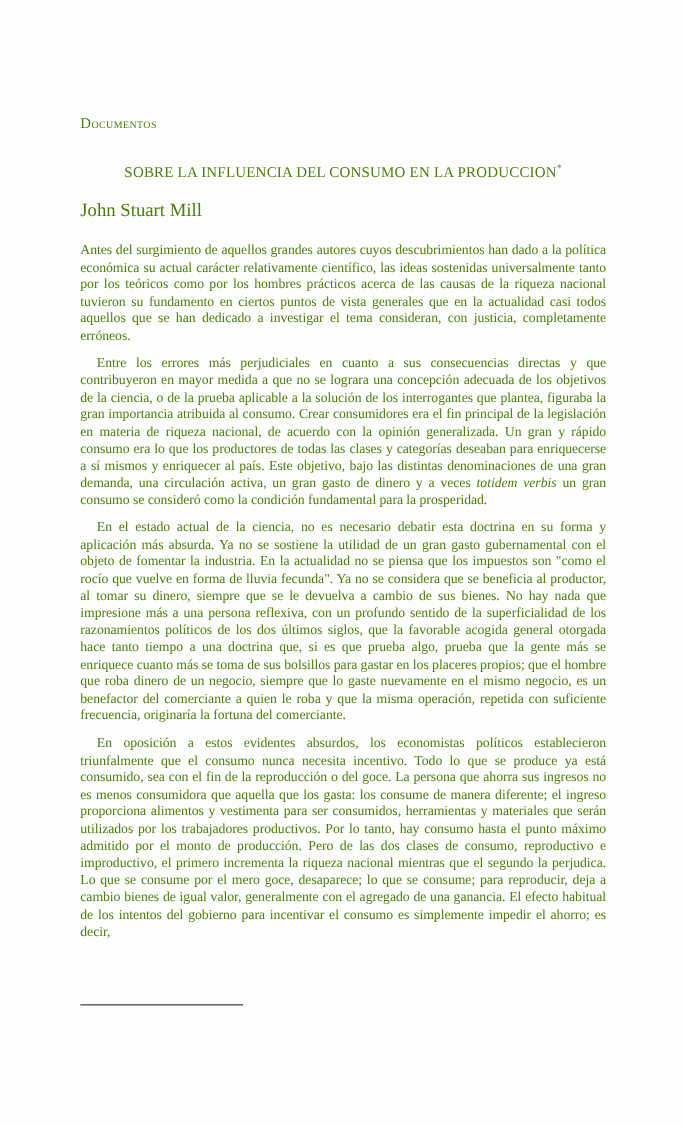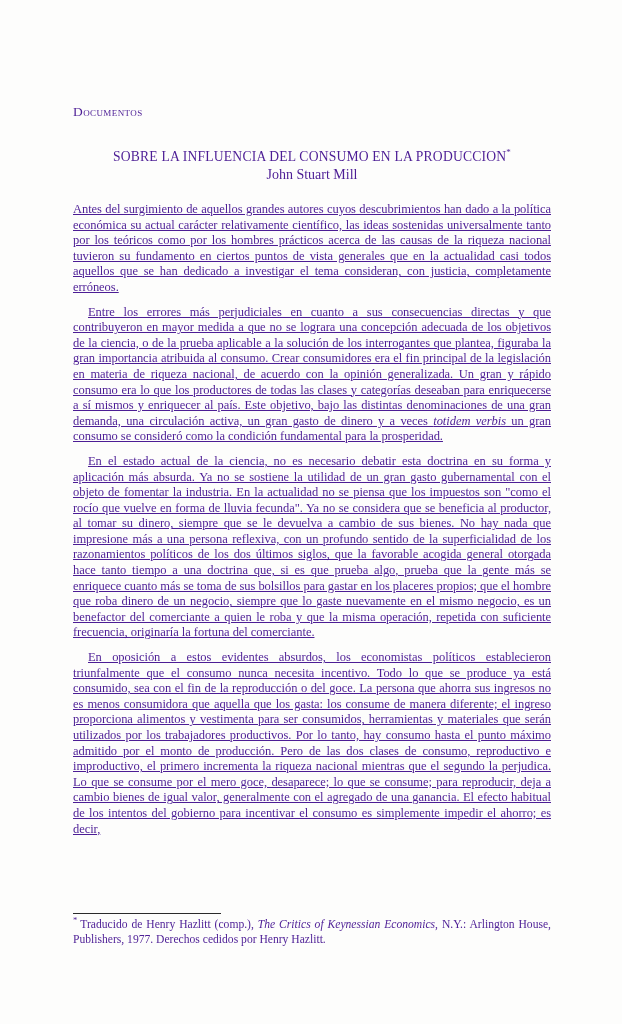--- a/index.html
+++ b/index.html
@@ -6,21 +6,21 @@
     margin: 0;
     padding: 0;
     background: #e8e8e8;
   }
   .page {
     position: relative;
     width: 622px;
     height: 1024px;
     margin: 0 auto;
     background: #fdfdfc;
-    color: #4c1d95;
+    color: #4d7c0f;
     font-family: "Liberation Serif", "DejaVu Serif", serif;
     overflow: hidden;
     box-sizing: border-box;
   }
   .content {
     position: absolute;
     left: 73px;
     top: 104px;
     width: 478px;
   }
@@ -35,31 +35,30 @@
     font-weight: normal;
     font-size: 13.6px;
     letter-spacing: 0.2px;
   }
   .doc-title sup {
     font-size: 9px;
     vertical-align: super;
     line-height: 0;
   }
   .author {
-    margin-top: 2px;
-    text-align: center;
-    font-size: 14px;
+    margin-top: 16px;
+    text-align: left;
+    font-size: 17px;
   }
   .article-body {
     margin-top: 19px;
     font-size: 12.5px;
     line-height: 15.6px;
     text-align: justify;
     letter-spacing: -0.05px;
-    text-decoration: underline;
   }
   .article-body p {
     margin: 0 0 9px 0;
     text-indent: 15px;
   }
   .article-body p:first-child {
     text-indent: 0;
   }
   .article-body .it {
     font-style: italic;
@@ -107,17 +106,14 @@
     <div class="article-body">
         <p><span>Antes del surgimiento de aquellos grandes autores cuyos descubrimientos han dado a la política económica su actual carácter relativamente científico, las ideas sostenidas universalmente tanto por los teóricos como por los hombres prácticos acerca de las causas de la riqueza nacional tuvieron su fundamento en ciertos puntos de vista generales que en la actualidad casi todos aquellos que se han dedicado a investigar el tema consideran, con justicia, completamente erróneos.</span></p>
         <p><span>Entre los errores más perjudiciales en cuanto a sus consecuencias directas y que contribuyeron en mayor medida a que no se lograra una concepción adecuada de los objetivos de la ciencia, o de la prueba aplicable a la solución de los interrogantes que plantea, figuraba la gran importancia atribuida al consumo. Crear consumidores era el fin principal de la legislación en materia de riqueza nacional, de acuerdo con la opinión generalizada. Un gran y rápido consumo era lo que los productores de todas las clases y categorías deseaban para enriquecerse a sí mismos y enriquecer al país. Este objetivo, bajo las distintas denominaciones de una gran demanda, una circulación activa, un gran gasto de dinero y a veces </span><span class="it">totidem verbis</span><span> un gran consumo se consideró como la condición fundamental para la prosperidad.</span></p>
         <p><span>En el estado actual de la ciencia, no es necesario debatir esta doctrina en su forma y aplicación más absurda. Ya no se sostiene la utilidad de un gran gasto gubernamental con el objeto de fomentar la industria. En la actualidad no se piensa que los impuestos son "como el rocío que vuelve en forma de lluvia fecunda". Ya no se considera que se beneficia al productor, al tomar su dinero, siempre que se le devuelva a cambio de sus bienes. No hay nada que impresione más a una persona reflexiva, con un profundo sentido de la superficialidad de los razonamientos políticos de los dos últimos siglos, que la favorable acogida general otorgada hace tanto tiempo a una doctrina que, si es que prueba algo, prueba que la gente más se enriquece cuanto más se toma de sus bolsillos para gastar en los placeres propios; que el hombre que roba dinero de un negocio, siempre que lo gaste nuevamente en el mismo negocio, es un benefactor del comerciante a quien le roba y que la misma operación, repetida con suficiente frecuencia, originaría la fortuna del comerciante.</span></p>
         <p><span>En oposición a estos evidentes absurdos, los economistas políticos establecieron triunfalmente que el consumo nunca necesita incentivo. Todo lo que se produce ya está consumido, sea con el fin de la reproducción o del goce. La persona que ahorra sus ingresos no es menos consumidora que aquella que los gasta: los consume de manera diferente; el ingreso proporciona alimentos y vestimenta para ser consumidos, herramientas y materiales que serán utilizados por los trabajadores productivos. Por lo tanto, hay consumo hasta el punto máximo admitido por el monto de producción. Pero de las dos clases de consumo, reproductivo e improductivo, el primero incrementa la riqueza nacional mientras que el segundo la perjudica. Lo que se consume por el mero goce, desaparece; lo que se consume; para reproducir, deja a cambio bienes de igual valor, generalmente con el agregado de una ganancia. El efecto habitual de los intentos del gobierno para incentivar el consumo es simplemente impedir el ahorro; es decir,</span></p>
       </div>
   </div>
 
   <div class="footnote-block">
     <hr class="footnote-rule">
-    <div class="footnote-text">
-      <sup>*</sup><span><span>Traducido de Henry Hazlitt (comp.), </span><span class="it">The Critics of Keynessian Economics</span><span>, N.Y.: Arlington House, Publishers, 1977. Derechos cedidos por Henry Hazlitt.</span></span>
-    </div>
   </div>
 </div>
 
 </body></html>

